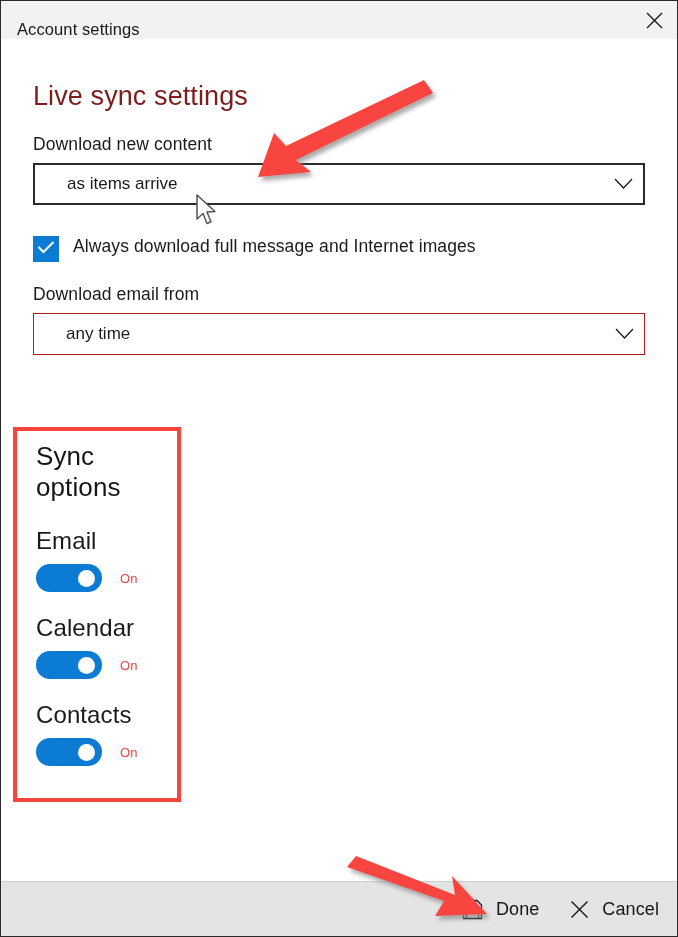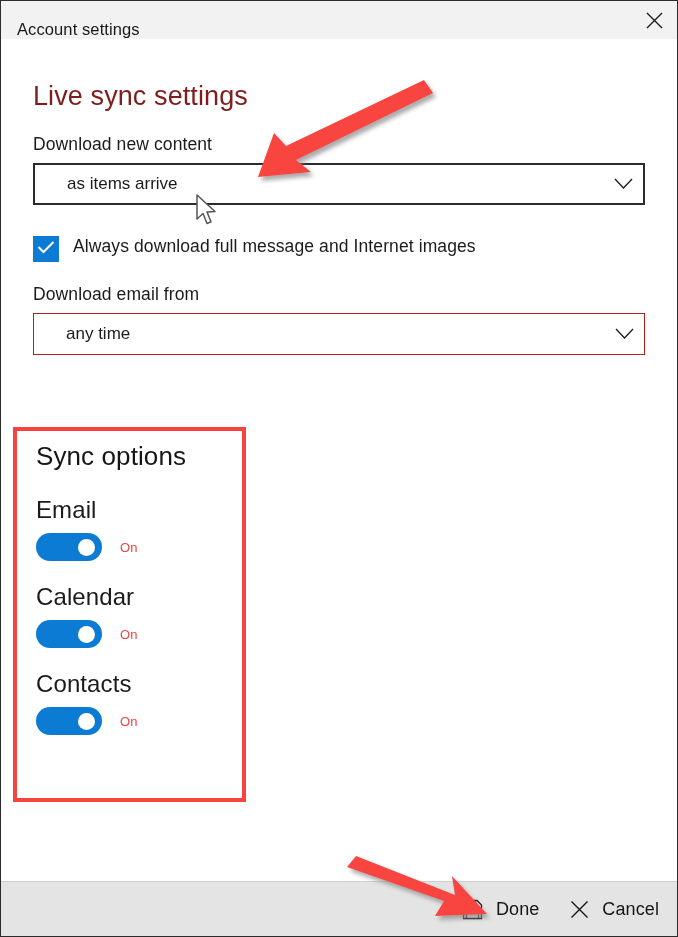--- a/index.html
+++ b/index.html
@@ -133,21 +133,21 @@
     color: #1b1b1b;
     margin-left: 14px;
     letter-spacing: 0.1px;
   }
 
   
   #sync-options {
     position: absolute;
     left: 12px;
     top: 388px;
-    width: 233px;
+    width: 168px;
     height: 375px;
     box-sizing: border-box;
     border: 4px solid #f8443f;
     background: #ffffff;
     padding: 0 0 0 19px;
   }
   #sync-heading {
     font-size: 26px;
     color: #161616;
     font-weight: 400;

